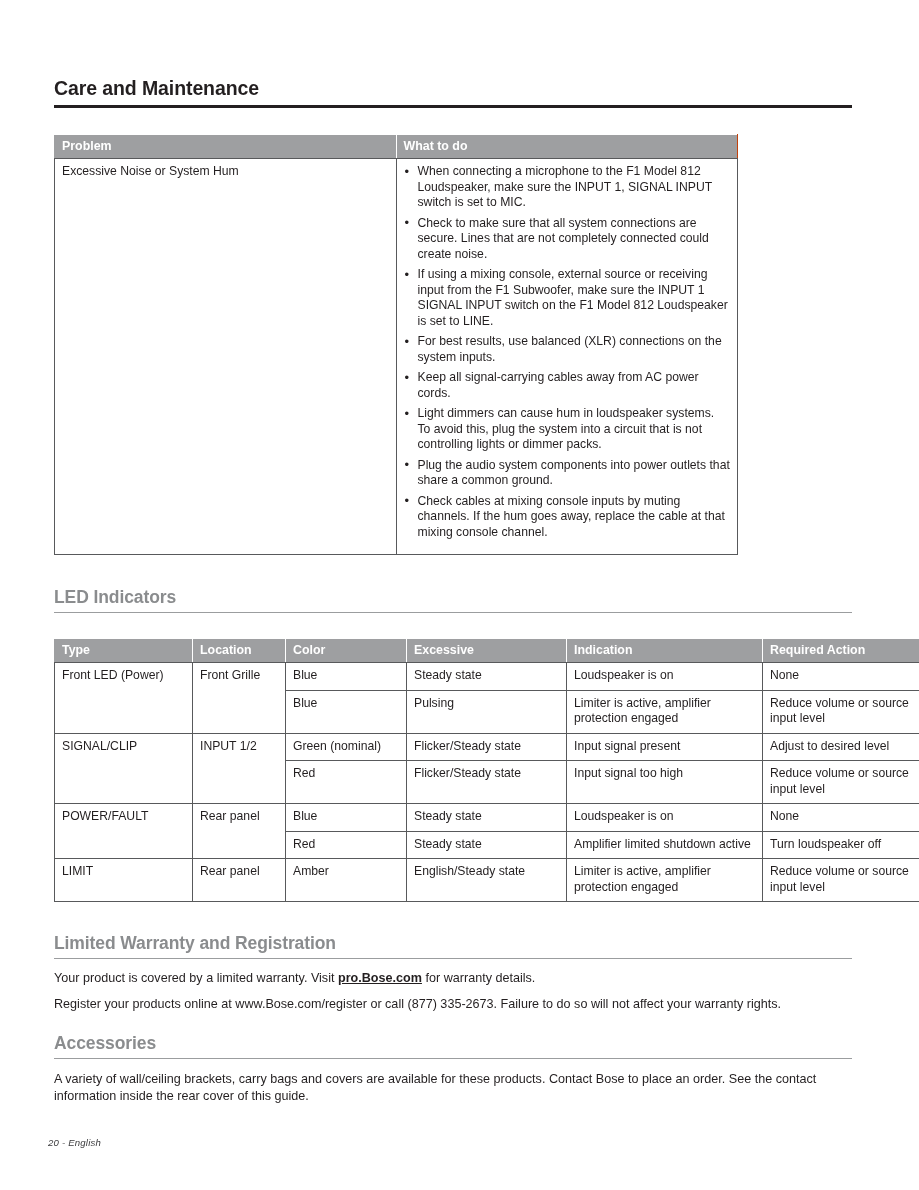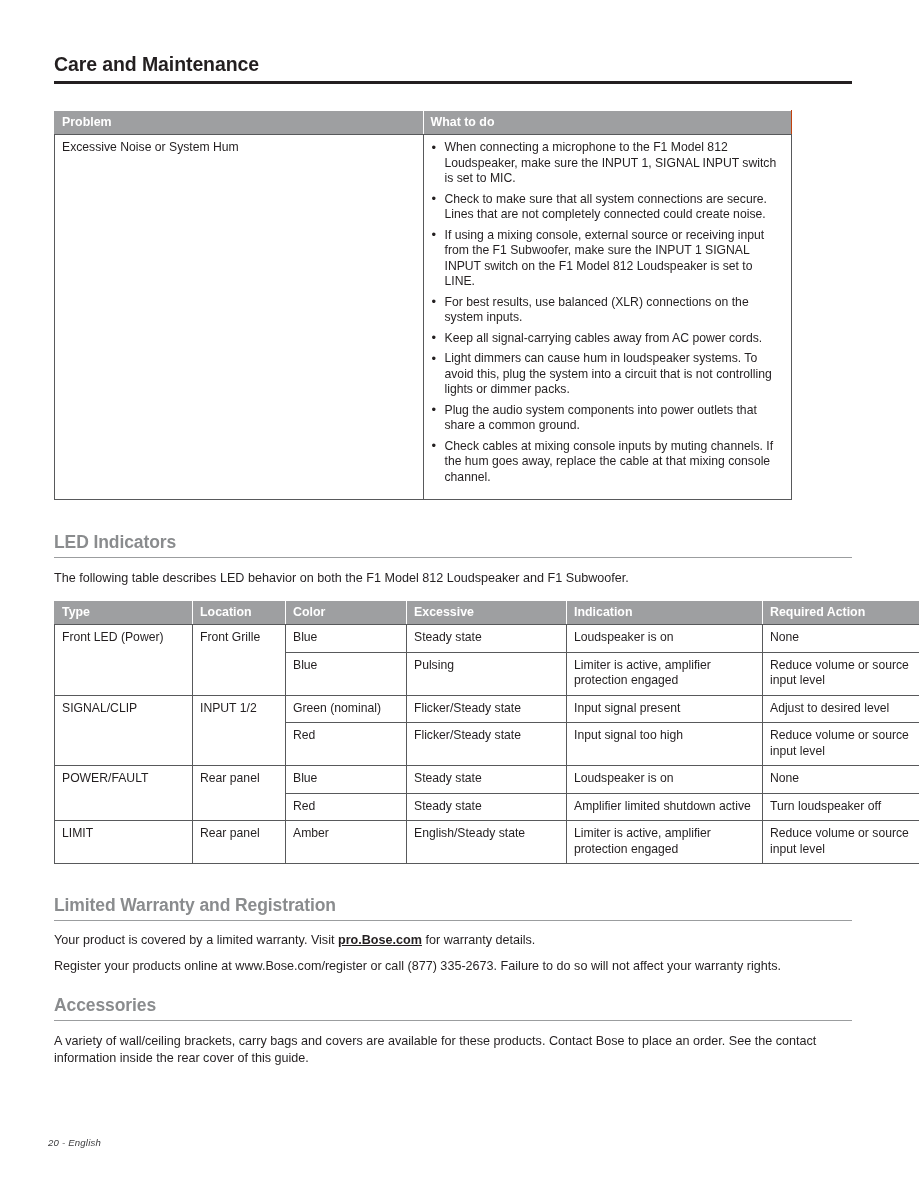--- a/index.html
+++ b/index.html
@@ -29,21 +29,21 @@
     width: 798px;
   }
 
   
   .page-title {
     font-size: 19.5px;
     font-weight: bold;
     color: #231f20;
     letter-spacing: -0.1px;
     margin: 0;
-    padding-top: 52px;
+    padding-top: 76px;
     line-height: 24px;
   }
   .rule-dark {
     border: 0;
     border-top: 3px solid #231f20;
     margin: 5px 0 0 0;
     width: 798px;
   }
   .section-title {
     font-size: 17.5px;
@@ -65,21 +65,21 @@
     font-size: 12.6px;
     line-height: 17px;
     color: #231f20;
     margin: 0;
   }
   .body-text b { font-weight: bold; text-decoration: underline; }
 
   
   table.doc-table {
     border-collapse: collapse;
-    width: 738px;
+    width: 684px;
     table-layout: fixed;
     font-size: 12.2px;
     color: #231f20;
   }
   table.doc-table th {
     background: #9e9fa1;
     color: #ffffff;
     font-weight: bold;
     text-align: left;
     font-size: 12.4px;
@@ -173,21 +173,20 @@
             </ul>
           </td>
         </tr>
       </tbody>
     </table>
 
     <div style="height:31px;"></div>
     <h2 class="section-title">LED Indicators</h2>
     <hr class="rule-gray">
     <div style="height:12px;"></div>
-    <p class="body-text">The following table describes LED behavior on both the F1 Model 812 Loudspeaker and F1 Subwoofer.</p>
     <div style="height:13px;"></div>
 
     <table class="doc-table" id="led-table">
       <thead>
         <tr>
           <th class="first col-type">Type</th>
           <th class="col-location">Location</th>
           <th class="col-color">Color</th>
           <th class="col-behavior">Excessive</th>
           <th class="col-indication">Indication</th>

